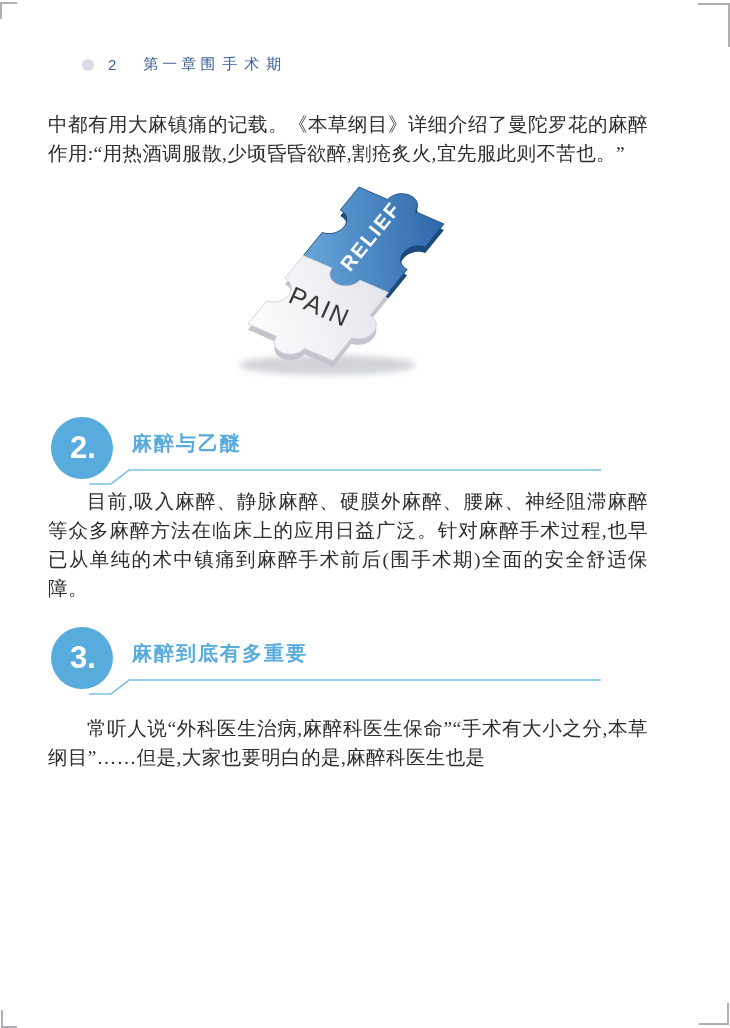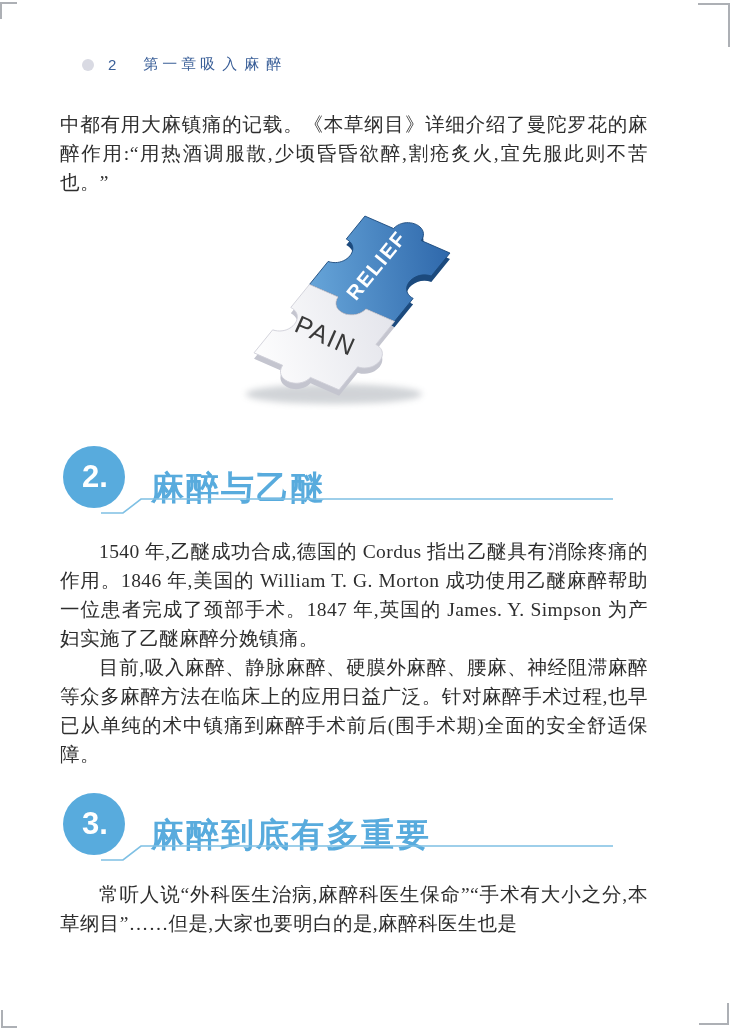--- a/index.html
+++ b/index.html
@@ -14,57 +14,57 @@
   .mark.br{right:1px;bottom:3px;width:28px;height:20px;border-bottom-width:2px;border-right-width:2px;}
 
   
   .page-header{position:absolute;top:55px;left:82px;display:flex;align-items:center;
                font-family:"Liberation Sans",sans-serif;color:var(--header-text,#3a5f98);font-size:15px;}
   .hdr-dot{width:12px;height:12px;border-radius:50%;background:var(--dot,#d9dae3);margin-right:14px;}
   .hdr-pagenum{margin-right:27px;}
   .hdr-chapter{letter-spacing:4px;}
   .hdr-title{letter-spacing:7px;}
 
-  .content{padding:110px 82px 0 60px;}
+  .content{padding:110px 82px 0 48px;}
   p.body{margin:0;font-size:19.5px;line-height:29px;color:var(--body-text,#2e2e2e);
          text-align:justify;letter-spacing:0.4px;}
   p.body.indent{text-indent:2em;}
   .mt-para2{margin-top:21px !important;}
   .mt-para4{margin-top:17px !important;}
 
   
   figure.puzzle{margin:13px 0 0 0;height:200px;display:flex;justify-content:center;align-items:center;}
 
   
   .section-head{position:relative;height:70px;margin-left:3px;}
   .section-head.s2{margin-top:36px;}
   .section-head.s3{margin-top:24px;}
   .num-circle{position:absolute;left:0;top:0;width:62px;height:62px;border-radius:50%;
               background:var(--accent,#58abdd);color:#fff;display:flex;align-items:center;justify-content:center;
               font-family:"Liberation Sans",sans-serif;font-weight:bold;font-size:31px;padding-left:2px;box-sizing:border-box;}
-  .section-title{position:absolute;left:81px;top:13px;margin:7px;font-family:"Liberation Sans",sans-serif;
-                 font-weight:bold;font-size:33px;color:var(--accent,#58abdd);letter-spacing:2px;}
+  .section-title{position:absolute;left:81px;top:13px;margin:0;font-family:"Liberation Sans",sans-serif;
+                 font-weight:bold;font-size:20px;color:var(--accent,#58abdd);letter-spacing:2px;}
   .head-rule{position:absolute;left:10px;top:49px;width:545px;height:20px;}
   .head-rule polyline{fill:none;stroke:var(--accent-light,#7fc0e4);stroke-width:1.6;}
 </style>
 </head>
 <body>
 
 <div class="page">
 
   <div class="mark tl"></div>
   <div class="mark tr"></div>
   <div class="mark bl"></div>
   <div class="mark br"></div>
 
   <header class="page-header">
     <span class="hdr-dot"></span>
     <span class="hdr-pagenum">2</span>
     <span class="hdr-chapter">第一章</span>
-    <span class="hdr-title">吸入麻醉</span>
+    <span class="hdr-title">围手术期</span>
   </header>
 
   <main class="content">
 
     <p class="body">中都有用大麻镇痛的记载。《本草纲目》详细介绍了曼陀罗花的麻醉作用:“用热酒调服散,少顷昏昏欲醉,割疮炙火,宜先服此则不苦也。”</p>
 
     <figure class="puzzle">
       <svg width="252" height="200" viewBox="8 25 272 238">
         <defs>
           <linearGradient id="gWhite" x1="0" y1="0" x2="1" y2="1">
@@ -103,21 +103,20 @@
     <div class="section-head s2">
       <div class="num-circle">
         <span>2.</span>
       </div>
       <h2 class="section-title">麻醉与乙醚</h2>
       <svg class="head-rule" viewBox="0 0 545 20" preserveAspectRatio="none">
         <polyline points="28,18 50,18 68,4 540,4"></polyline>
       </svg>
     </div>
 
-    <p class="body indent mt-para2">1540 年,乙醚成功合成,德国的 Cordus 指出乙醚具有消除疼痛的作用。1846 年,美国的 William T. G. Morton 成功使用乙醚麻醉帮助一位患者完成了颈部手术。1847 年,英国的 James. Y. Simpson 为产妇实施了乙醚麻醉分娩镇痛。</p>
     <p class="body indent">目前,吸入麻醉、静脉麻醉、硬膜外麻醉、腰麻、神经阻滞麻醉等众多麻醉方法在临床上的应用日益广泛。针对麻醉手术过程,也早已从单纯的术中镇痛到麻醉手术前后(围手术期)全面的安全舒适保障。</p>
 
     <div class="section-head s3">
       <div class="num-circle">
         <span>3.</span>
       </div>
       <h2 class="section-title">麻醉到底有多重要</h2>
       <svg class="head-rule" viewBox="0 0 545 20" preserveAspectRatio="none">
         <polyline points="28,18 50,18 68,4 540,4"></polyline>
       </svg>

